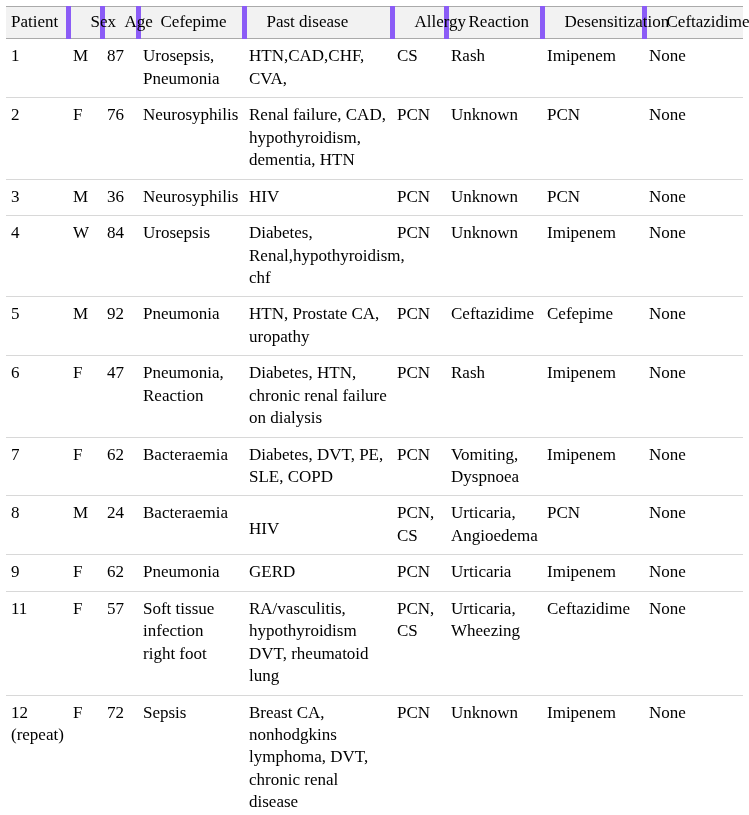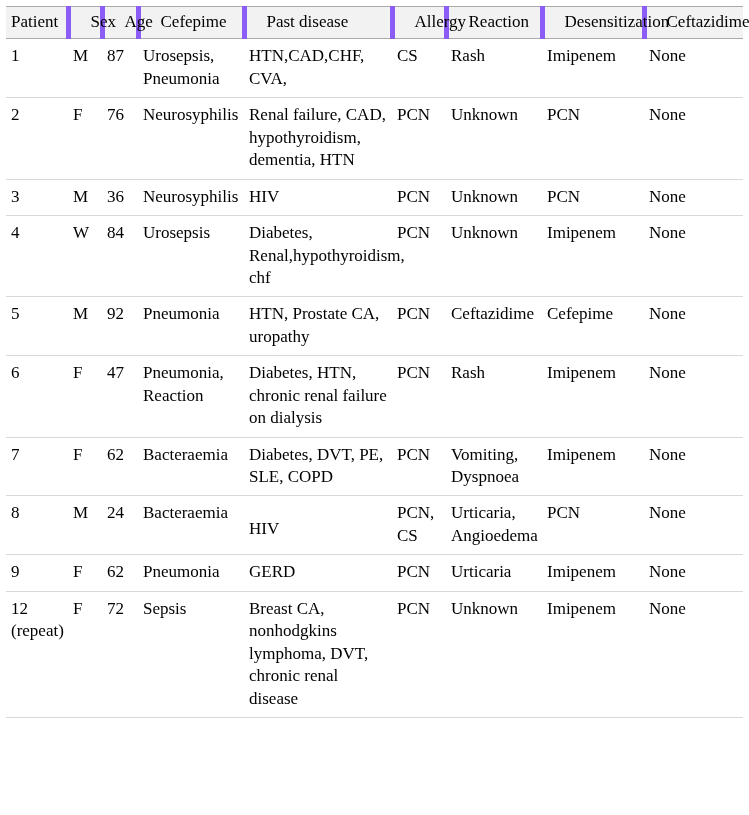--- a/index.html
+++ b/index.html
@@ -184,20 +184,31 @@
         <td>F</td>
         <td>62</td>
         <td>Pneumonia</td>
         <td>GERD</td>
         <td>PCN</td>
         <td>Urticaria</td>
         <td>Imipenem</td>
         <td>None</td>
       </tr>
       <tr>
+        <td>11</td>
+        <td>F</td>
+        <td>57</td>
+        <td>Soft tissue infection right foot</td>
+        <td>RA/vasculitis, hypothyroidism DVT, rheumatoid lung</td>
+        <td>PCN, CS</td>
+        <td>Urticaria, Wheezing</td>
+        <td>Ceftazidime</td>
+        <td>None</td>
+      </tr>
+      <tr>
         <td>12 (repeat)</td>
         <td>F</td>
         <td>72</td>
         <td>Sepsis</td>
         <td>Breast CA, nonhodgkins lymphoma, DVT, chronic renal disease</td>
         <td>PCN</td>
         <td>Unknown</td>
         <td>Imipenem</td>
         <td>None</td>
       </tr>

